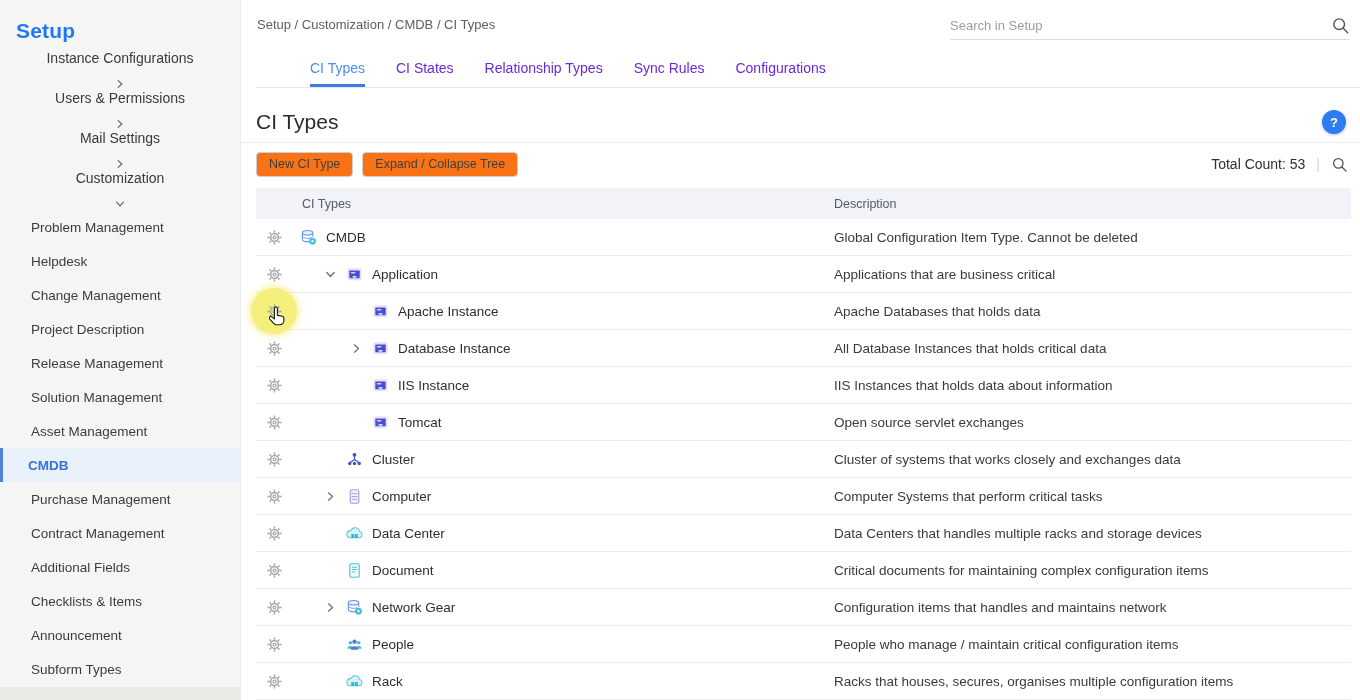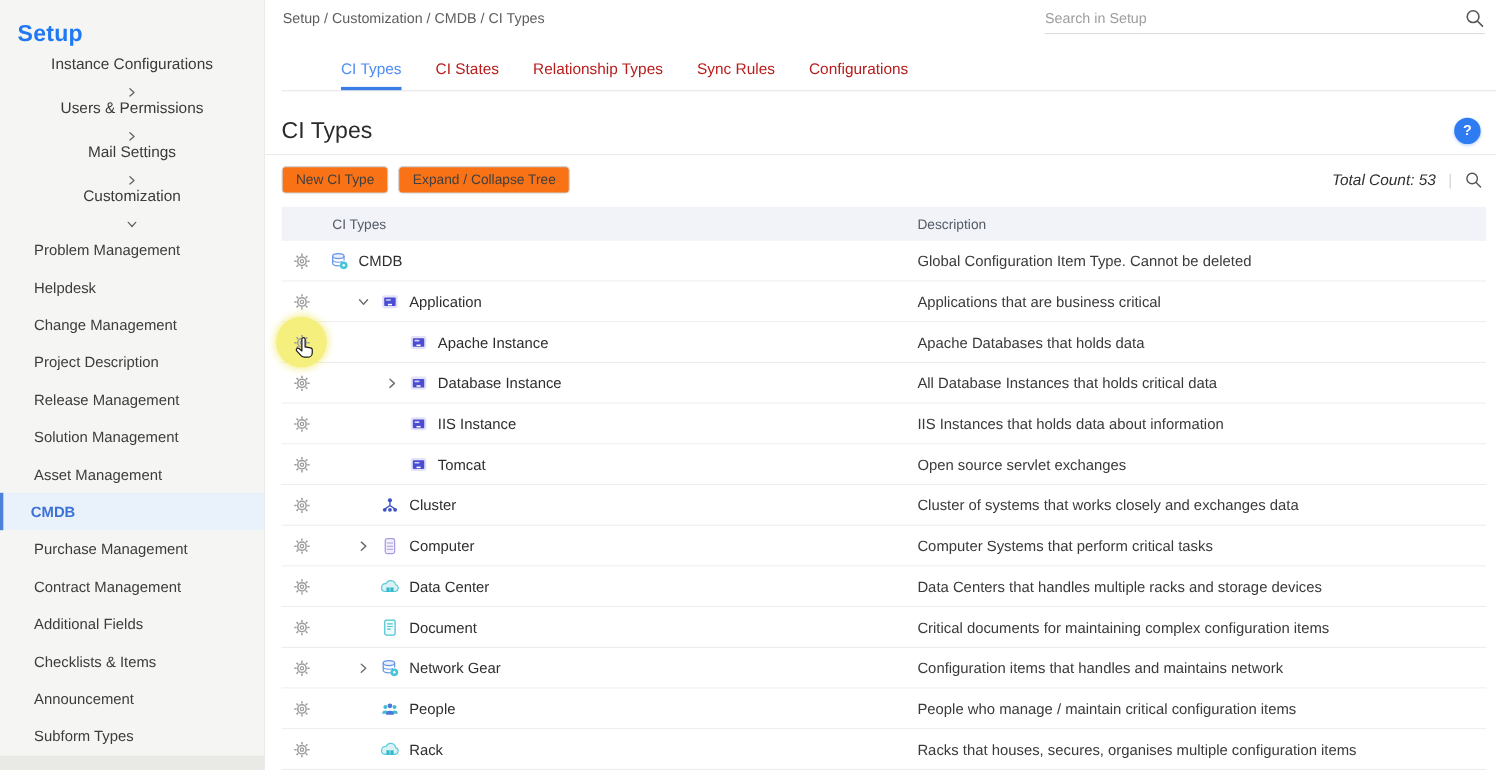--- a/index.html
+++ b/index.html
@@ -1,18 +1,18 @@
 <!DOCTYPE html>
 <html><head>
 <meta charset="utf-8">
 <style>
   * { margin:0; padding:0; box-sizing:border-box; }
   html,body { width:1360px; height:700px; }
   body { font-family:"Liberation Sans", sans-serif; background:#fff; color:#333; overflow:hidden; }
-  .screen { width:1360px; height:700px; display:flex; overflow:hidden; background:#fff;align-items:flex-end; }
+  .screen { width:1360px; height:700px; display:flex; overflow:hidden; background:#fff; }
 
   
   .sidebar { width:241px; height:700px; background:#f5f5f3; border-right:1px solid #ebebe9; flex:0 0 241px; display:flex; flex-direction:column; }
   .logo { font-size:21px; font-weight:bold; color:#2079f2; padding:19px 16px 7px 16px; letter-spacing:.2px; }
   .side-top { height:40px; display:flex; align-items:center; padding:0 16px; font-size:14px; color:#3a3a3a; cursor:pointer;flex-direction:column; }
   .side-top .lbl { flex:1; }
   .side-top .chev { width:12px; height:12px; color:#666; }
   .chev-down { transform:rotate(90deg); }
   .side-sub { height:34px; display:flex; align-items:center; padding-left:28px; font-size:13.5px; color:#3c3c3c; cursor:pointer; border-left:3px solid transparent; }
   .side-sub.sel { background:#e9f1fb; border-left:3px solid #4d82da; color:#3a72d8; font-weight:bold; padding-left:25px; }
@@ -22,30 +22,30 @@
   .main { flex:1; display:flex; flex-direction:column; background:#fff; min-width:0; }
 
   .topbar { height:52px; display:flex; align-items:center; padding:0 10px 0 16px; }
   .breadcrumb { flex:1; font-size:13px; color:#5e5e5e; cursor:pointer; }
   .searchbox { width:400px; display:flex; align-items:center; border-bottom:1px solid #dddddb; padding-bottom:4px; margin-top:6px; }
   .searchbox input { flex:1; border:none; outline:none; background:transparent; font-size:13px; color:#444; font-family:"Liberation Sans", sans-serif; }
   .searchbox input::placeholder { color:#9e9e9e; }
   .searchbox .sicon { width:19px; height:19px; color:#555; cursor:pointer; flex:0 0 19px; }
 
   .tabsrow { height:41px; display:flex; align-items:center; gap:31px; padding-left:54px; border-bottom:1px solid #e7e7e7; margin:0 0 0 15px; }
-  .tab { font-size:14px; color:#b91c1c; height:100%; display:flex; align-items:center; cursor:pointer; border-bottom:3px solid transparent; padding-top:3px; }
+  .tab { font-size:14px; color:#6d28d9; height:100%; display:flex; align-items:center; cursor:pointer; border-bottom:3px solid transparent; padding-top:3px; }
   .tab.active { color:#4d8bf5; border-bottom:3px solid #3b7de8; }
 
   .titlerow { height:58px; display:flex; align-items:center; padding:14px 14px 0 15px; border-bottom:1px solid #ebebeb; }
   .pagetitle { font-size:21px; color:#2b2b2b; flex:1; }
   .helpbtn { width:24px; height:24px; border-radius:50%; background:#2f7bf2; color:#fff; font-size:13px; font-weight:bold; display:flex; align-items:center; justify-content:center; cursor:pointer; box-shadow:0 1px 3px rgba(47,123,242,.4); }
 
   .toolbar { height:44px; display:flex; align-items:center; padding:0 12px 0 15px; }
   .btn { height:25px; background:#f97316; border:1px solid #cfcfcf; border-radius:4px; font-size:12.5px; color:#3f3f3f; padding:0 12px; margin-right:9px; cursor:pointer; font-family:"Liberation Sans", sans-serif; display:flex; align-items:center; }
-  .toolbar-right { margin-left:auto; display:flex; align-items:center;font-style:italic; }
+  .toolbar-right { margin-left:auto; display:flex; align-items:center; }
   .totalcount { font-size:14px; color:#2f2f2f; }
   .vsep { color:#d4d4d4; margin:0 11px; font-size:14px; }
   .toolbar-right .sicon { width:17px; height:17px; color:#555; cursor:pointer; }
 
   .table { margin:3px 9px 0 15px; }
   .thead { height:31px; background:#f1f3f8; display:flex; align-items:center; font-size:12.5px; color:#545b66; }
   .hc1 { width:578px; padding-left:46px; }
   .hc2 { flex:1; padding-left:0; }
   .trow { height:37px; display:flex; align-items:center; border-bottom:1px solid #ececec; cursor:pointer; background:#fff; }
   .gearcell { position:relative; width:36px; height:37px; display:flex; align-items:center; justify-content:center; flex:0 0 36px; }

